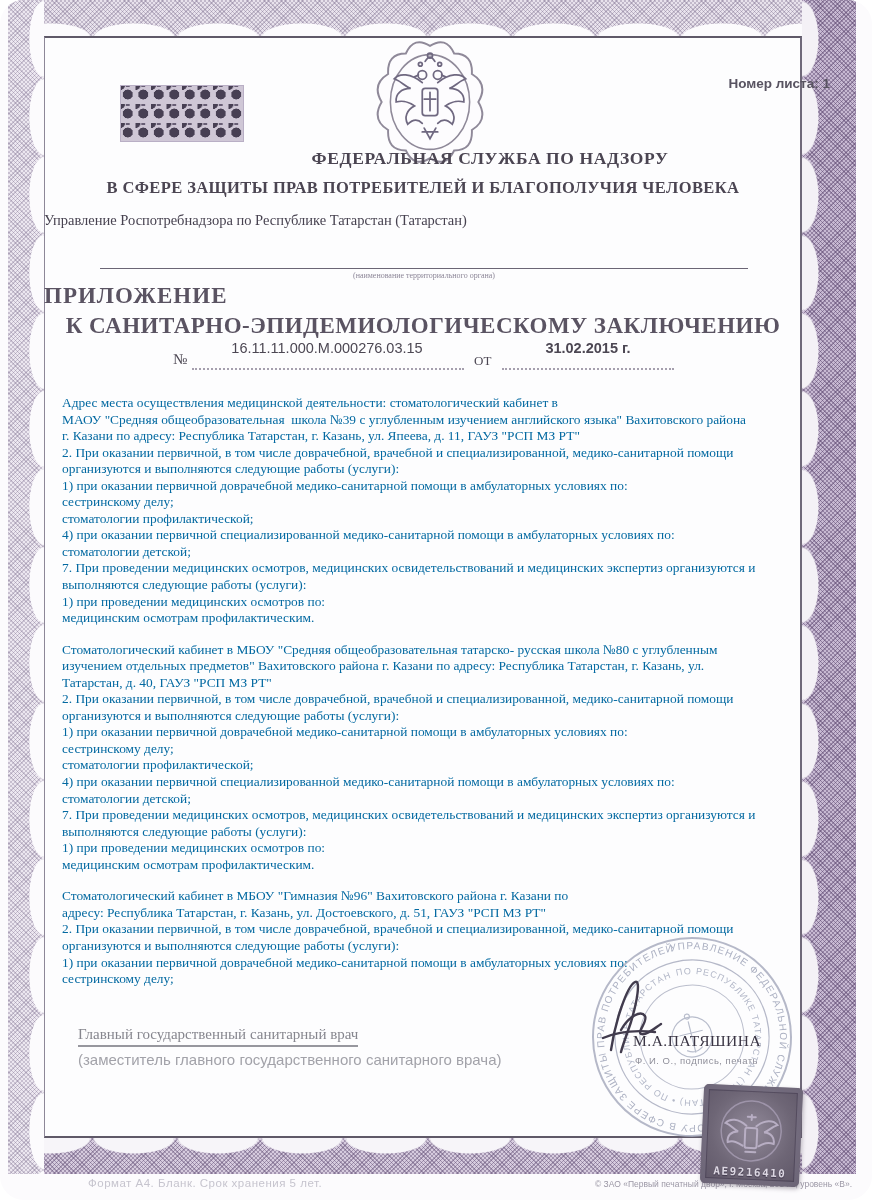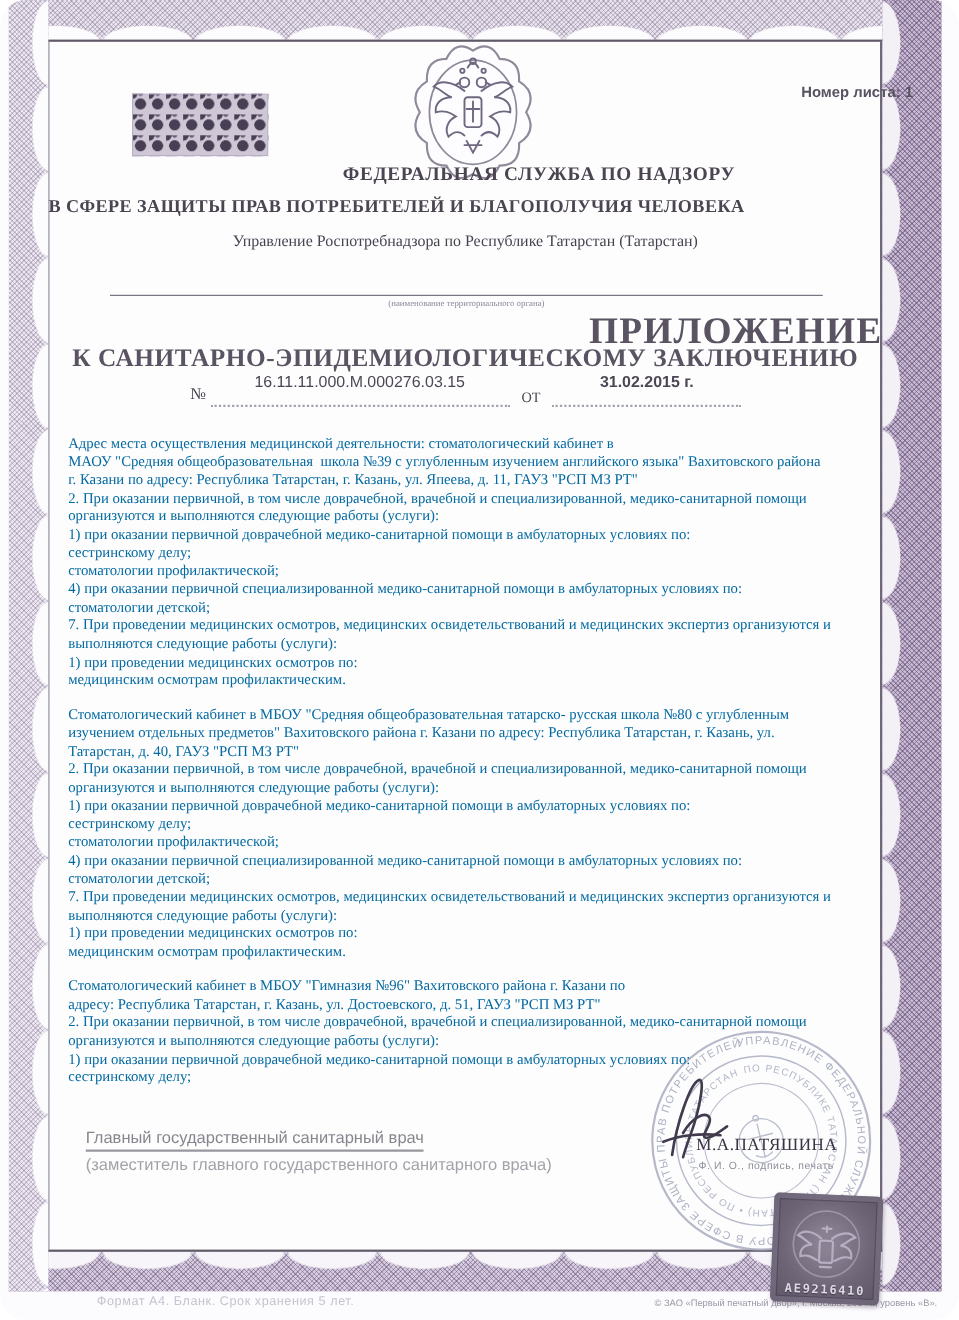--- a/index.html
+++ b/index.html
@@ -44,47 +44,47 @@
     background-image:
       radial-gradient(circle 5.2px at 7.75px 9.5px, #473f53 92%, transparent 100%),
       radial-gradient(circle 5.2px at 0px 0px, #473f53 92%, transparent 100%),
       radial-gradient(circle 2.4px at 7.75px 0px, #675d74 90%, transparent 100%);
     background-size:15.5px 19px;background-color:#cfc7d6;box-shadow:0 0 0 1px #b9afc5 inset;}
   .emblem{position:absolute;left:372px;top:36px;width:116px;height:132px;}
   .sheetnum{position:absolute;left:640px;top:76px;width:190px;text-align:right;
     font-family:"Liberation Sans",sans-serif;font-weight:bold;font-size:13.5px;color:#585361;}
   .agency1{position:absolute;left:56px;top:148px;width:868px;text-align:center;
     font-weight:bold;font-size:17.5px;letter-spacing:.6px;color:#4b4552;}
-  .agency2{position:absolute;left:44px;top:178px;width:758px;text-align:left;
+  .agency2{position:absolute;left:44px;top:178px;width:758px;text-align:center;
     font-weight:bold;font-size:16.5px;letter-spacing:.4px;color:#4b4552;}
-  .dept{position:absolute;left:44px;top:212px;width:758px;text-align:center;
+  .dept{position:absolute;left:44px;top:212px;width:758px;text-align:left;
     font-size:14.5px;color:#474250;}
   .rule{position:absolute;left:100px;top:268px;width:648px;height:1px;background:#6b6575;}
   .rule-caption{position:absolute;left:100px;top:271px;width:648px;text-align:center;
     font-size:8px;color:#8d8798;}
-  .title1{position:absolute;left:44px;top:283px;width:758px;text-align:right;
-    font-weight:bold;font-size:34px;letter-spacing:1px;color:#5a5362;}
+  .title1{position:absolute;left:44px;top:283px;width:758px;text-align:left;
+    font-weight:bold;font-size:23px;letter-spacing:1px;color:#5a5362;}
   .title2{position:absolute;left:44px;top:313px;width:758px;text-align:center;
     font-weight:bold;font-size:23px;letter-spacing:.5px;color:#5a5362;}
   .num-label{position:absolute;left:173px;top:351px;font-size:15px;color:#4c4753;}
   .num-value{position:absolute;left:190px;top:340px;width:274px;text-align:center;
     font-family:"Liberation Sans",sans-serif;font-size:14.5px;font-weight:normal;color:#4c4753;}
   .num-dots{position:absolute;left:192px;top:352px;width:272px;height:16px;
     border-bottom:2px dotted #a59fae;}
   .date-label{position:absolute;left:474px;top:353px;font-size:13px;color:#4c4753;}
   .date-value{position:absolute;left:500px;top:340px;width:176px;text-align:center;
     font-family:"Liberation Sans",sans-serif;font-size:14.5px;font-weight:bold;color:#4c4753;}
   .date-dots{position:absolute;left:502px;top:352px;width:172px;height:16px;
     border-bottom:2px dotted #a59fae;}
   
   .body-text{position:absolute;left:62px;top:395px;width:745px;z-index:2;}
   .para{margin:0 0 15px 0;}
   .bline{font-size:13.4px;line-height:16.55px;white-space:pre;color:#0369a1;}
   
-  .post1{position:absolute;left:78px;top:1026px;font-family:Liberation Sans, sans-serif;
+  .post1{position:absolute;left:78px;top:1026px;font-family:Liberation Serif, serif;
     font-size:15px;color:#86868e;border-bottom:2px solid rgba(125,125,134,.8);
     padding-bottom:2px;z-index:2;}
   .post2{position:absolute;left:78px;top:1051px;font-family:"Liberation Sans",sans-serif;
     font-size:15px;color:#a2a2a9;z-index:2;}
   .stamp{position:absolute;left:583px;top:928px;width:218px;height:218px;opacity:.82;z-index:1;}
   .sig-mark{position:absolute;left:593px;top:972px;width:80px;height:90px;z-index:2;}
   .sig-name{position:absolute;left:633px;top:1032px;font-size:15.5px;letter-spacing:.5px;
     color:#3a3544;z-index:2;}
   .sig-caption{position:absolute;left:635px;top:1055px;font-family:"Liberation Sans",sans-serif;
     font-size:9.5px;color:#8f8f9a;letter-spacing:.5px;z-index:2;}

